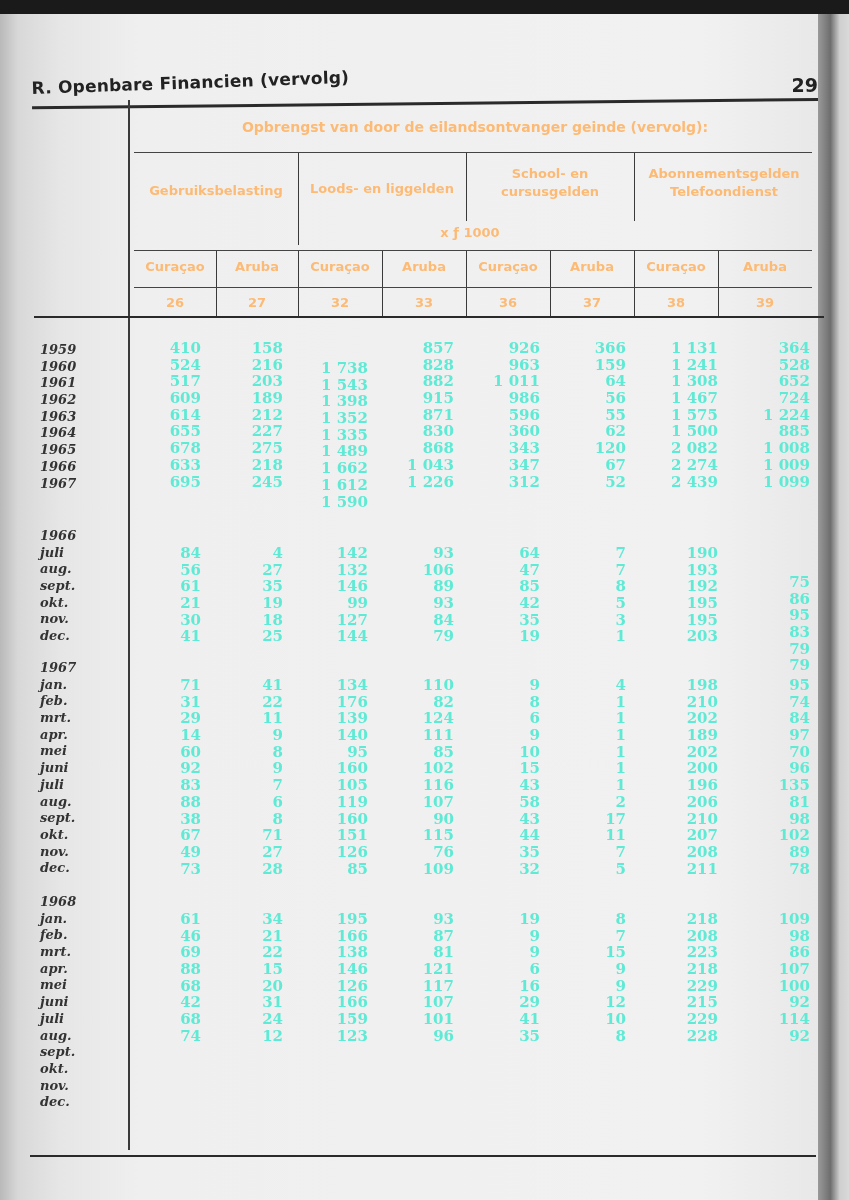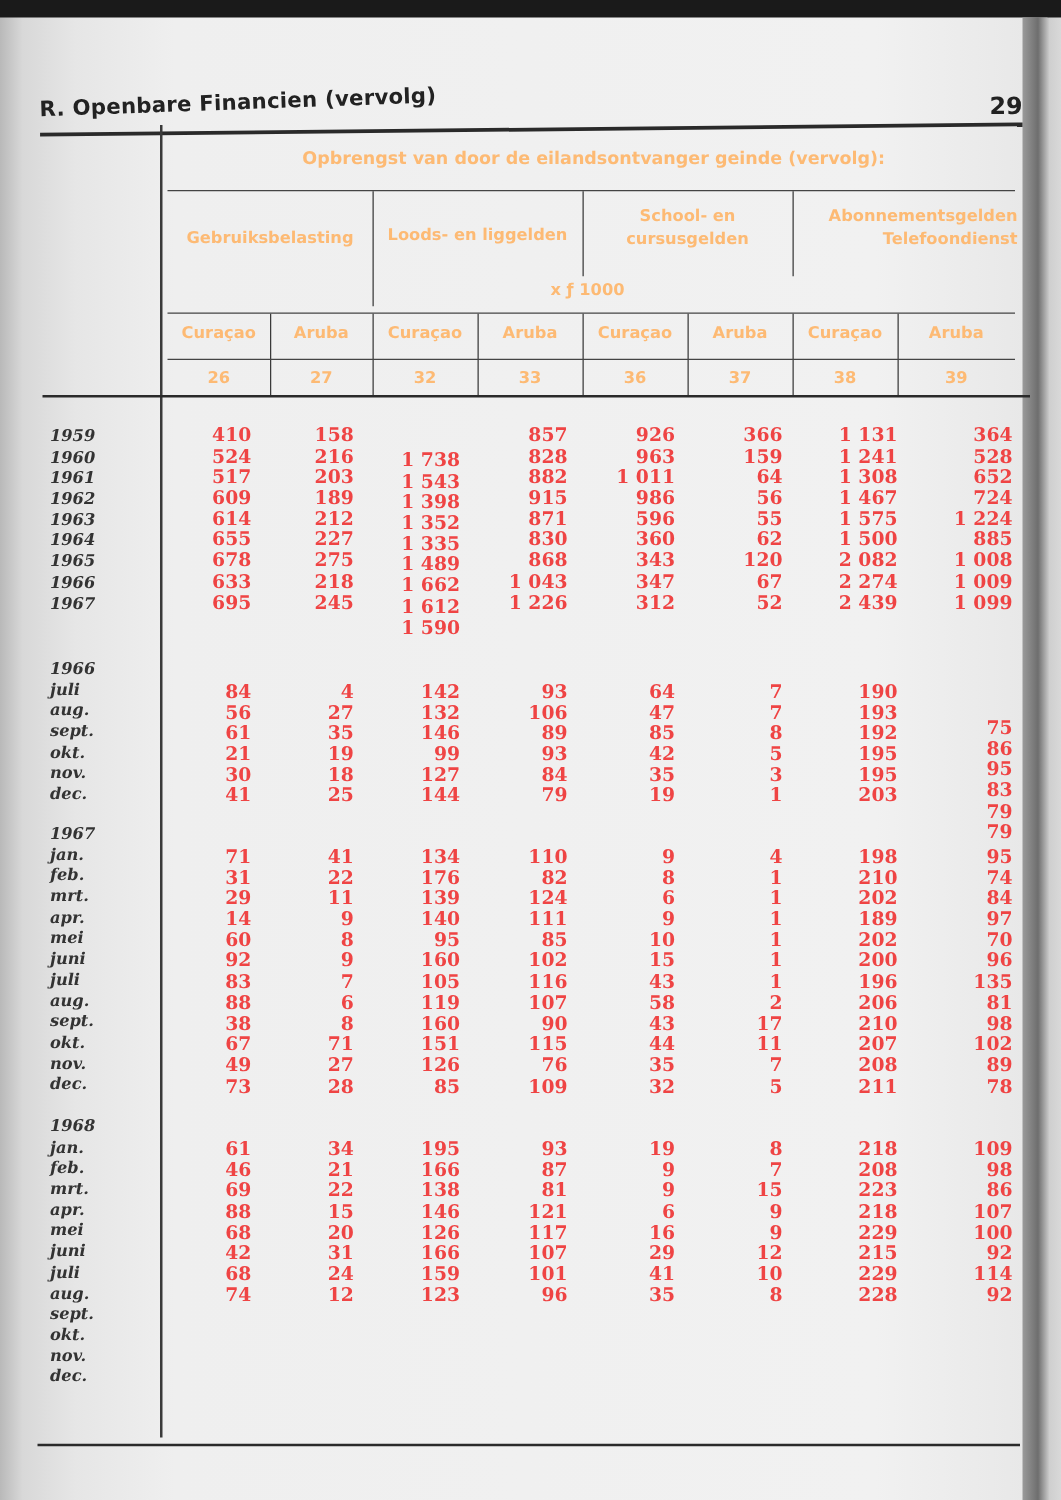--- a/index.html
+++ b/index.html
@@ -40,21 +40,21 @@
   .colnum { font-size: 13px; }
   .stub {
     position: absolute; left: 40px; width: 80px;
     font-family: "DejaVu Serif", serif; font-style: italic; font-weight: bold;
     font-size: 13px; color: #333; line-height: 16.7px;
   }
   .stub div { height: 16.7px; white-space: nowrap; }
   .col {
     position: absolute; text-align: right;
     font-family: "DejaVu Serif", serif; font-weight: bold;
-    font-size: 15px; color: #ef4444; line-height: 16.7px;
+    font-size: 15px; color: #5eead4; line-height: 16.7px;
   }
   .col div { height: 16.7px; white-space: nowrap; }
 </style>
 </head>
 <body>
 
 <div class="page"></div>
 <div class="binding"></div>
 
 <div class="running-head">
@@ -67,21 +67,21 @@
 
 <div class="hdr" style="left:140px; top:118px; width:670px; font-size:14px;">Opbrengst van door de eilandsontvanger geinde (vervolg):</div>
 <div class="hline" style="left:134px; top:152px; width:678px;"></div>
 
 <div class="hdr" style="left:134px; top:182px; width:164px;">Gebruiksbelasting</div>
 <div class="hdr" style="left:298px; top:180px; width:168px;text-align:center;">Loods- en liggelden</div>
 <div class="hdr" style="left:466px; top:165px; width:168px;">
   <div>School- en</div>
   <div>cursusgelden</div>
 </div>
-<div class="hdr" style="left:634px; top:165px; width:180px;text-align:right;">
+<div class="hdr" style="left:634px; top:165px; width:180px;">
   <div>Abonnementsgelden</div>
   <div>Telefoondienst</div>
 </div>
 <div class="hdr" style="left:400px; top:224px; width:140px;">x ƒ 1000</div>
 
 <div class="vline" style="left:298px; top:153px; height:92px;"></div>
 <div class="vline" style="left:466px; top:153px; height:68px;"></div>
 <div class="vline" style="left:634px; top:153px; height:68px;"></div>
 
 <div class="hline" style="left:134px; top:250px; width:678px;"></div>

